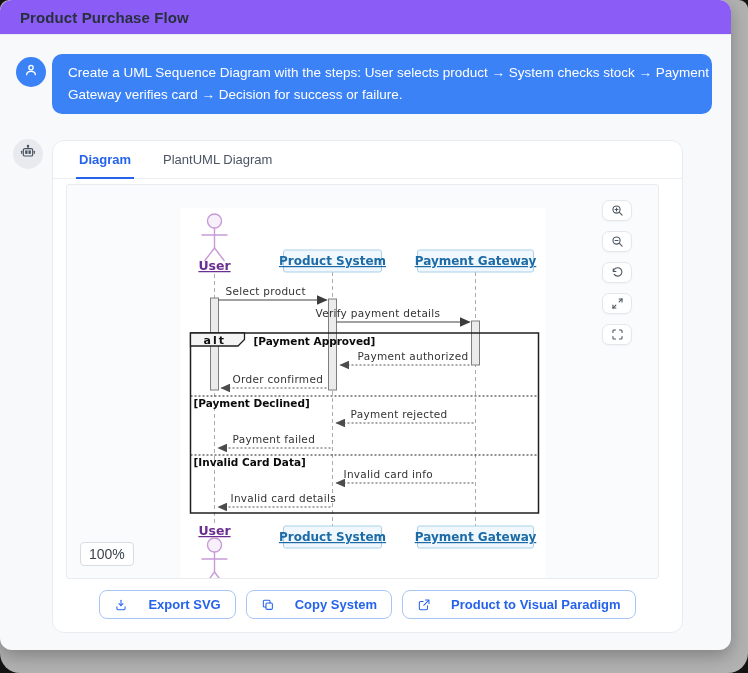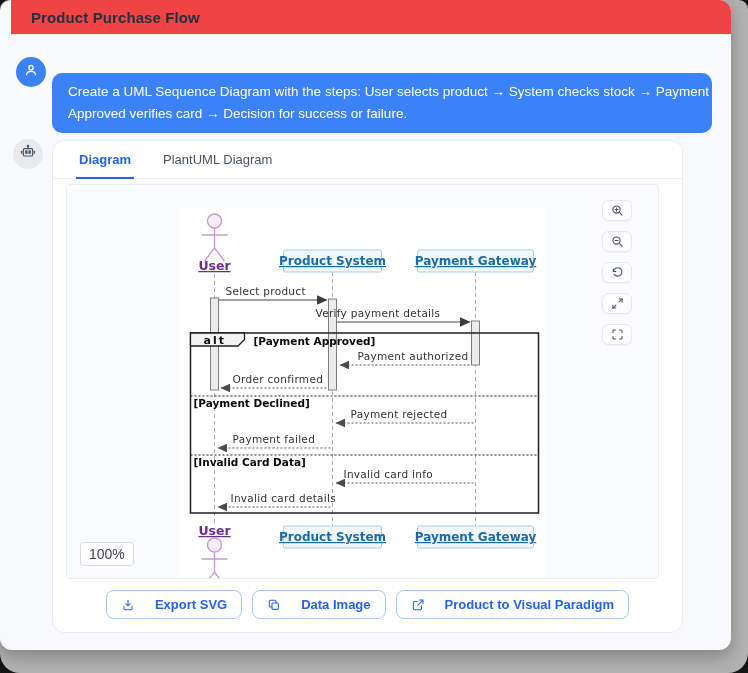--- a/index.html
+++ b/index.html
@@ -3,30 +3,30 @@
 <meta charset="utf-8">
 <style>
   * { box-sizing: border-box; margin: 0; padding: 0; }
   html,body { width: 748px; height: 673px; overflow: hidden; }
   body { background:#141414; font-family:"Liberation Sans", sans-serif; position:relative; }
   .backdrop { position:absolute; inset:0; background:#b2b2b2; border-radius:9px 9px 20px 20px; }
   .window { position:absolute; left:0; top:0; width:731px; height:650px; background:#f8f9fb;
             border-radius:12px; overflow:hidden; box-shadow:0 6px 18px rgba(0,0,0,.28); }
 
   
-  .hdr { position:absolute; left:0; top:0; width:100%; height:35px; background:#ef4444;
-         border-bottom:1px solid #e9ecef; display:flex; align-items:center; padding:0 20px;margin-left:11px; }
+  .hdr { position:absolute; left:0; top:0; width:100%; height:35px; background:#8b5cf6;
+         border-bottom:1px solid #e9ecef; display:flex; align-items:center; padding:0 20px; }
   .hdr-title { font-size:15px; font-weight:bold; color:#27303e; letter-spacing:.1px; }
 
   
   .avatar { position:absolute; width:30px; height:30px; border-radius:50%;
             display:flex; align-items:center; justify-content:center; }
   .avatar.user { left:16px; top:57px; background:#3b82f6; }
   .avatar.bot  { left:13px; top:139px; background:#e8eaee; }
-  .bubble { position:absolute; left:52px; top:73px; width:660px; min-height:60px;
+  .bubble { position:absolute; left:52px; top:54px; width:660px; min-height:60px;
             background:#3b82f6; border-radius:10px; padding:8px 16px; color:#fff;
             font-size:13.5px; line-height:22px; }
   .bubble .ln { display:block; white-space:nowrap; }
 
   
   .card { position:absolute; left:52px; top:140px; width:631px; height:493px; background:#fff;
           border:1px solid #e9ecef; border-radius:12px; }
   .tabbar { position:absolute; left:0; top:0; right:0; height:38px; border-bottom:1px solid #eceef1;
             display:flex; align-items:flex-end; padding-left:23px; gap:26px; }
   .tab { font-size:13px; padding:10px 3px 11px; color:#4b5563; cursor:pointer; position:relative; }
@@ -83,21 +83,21 @@
   <div class="avatar user">
     <span>
       <svg width="16" height="16" viewBox="0 0 24 24" fill="none" stroke="#fff" stroke-width="2" stroke-linecap="round">
         <circle cx="12" cy="8.5" r="3.2"></circle>
             <path d="M5.5 19c0-3.3 2.9-5 6.5-5s6.5 1.7 6.5 5"></path>
       </svg>
     </span>
   </div>
   <div class="bubble">
     <span class="ln">Create a UML Sequence Diagram with the steps: User selects product → System checks stock → Payment</span>
-    <span class="ln">Approved verifies card → Decision for success or failure.</span>
+    <span class="ln">Gateway verifies card → Decision for success or failure.</span>
   </div>
 
   <div class="avatar bot">
     <span>
       <svg width="16" height="16" viewBox="0 0 24 24" fill="none" stroke="#4b5563" stroke-width="1.8" stroke-linecap="round">
         <rect x="5" y="7" width="14" height="11" rx="2"></rect>
         <line x1="12" y1="4" x2="12" y2="7"></line>
             <circle cx="12" cy="3" r="1"></circle>
         <rect x="8.6" y="10.5" width="1.8" height="3.4" fill="#4b5563"></rect>
         <rect x="13.6" y="10.5" width="1.8" height="3.4" fill="#4b5563"></rect>
@@ -272,21 +272,21 @@
               <path d="M8.5 9.5 12 13l3.5-3.5"></path>
               <path d="M5 15v3a2 2 0 0 0 2 2h10a2 2 0 0 0 2-2v-3"></path>
         </svg>
         <span>Export SVG</span>
       </button>
       <button class="abtn">
         <svg viewBox="0 0 24 24">
           <rect x="8.5" y="8.5" width="11" height="11" rx="2"></rect>
           <path d="M15.5 8.5V6a2 2 0 0 0-2-2H6a2 2 0 0 0-2 2v7.5a2 2 0 0 0 2 2h2.5"></path>
         </svg>
-        <span>Data Image</span>
+        <span>Copy System</span>
       </button>
       <button class="abtn">
         <svg viewBox="0 0 24 24">
           <path d="M14.5 3.5H20.5V9.5"></path>
               <path d="M20 4 11.5 12.5"></path>
           <path d="M18 13.5V18a2 2 0 0 1-2 2H6a2 2 0 0 1-2-2V8a2 2 0 0 1 2-2h4.5"></path>
         </svg>
         <span>Product to Visual Paradigm</span>
       </button>
     </div>

